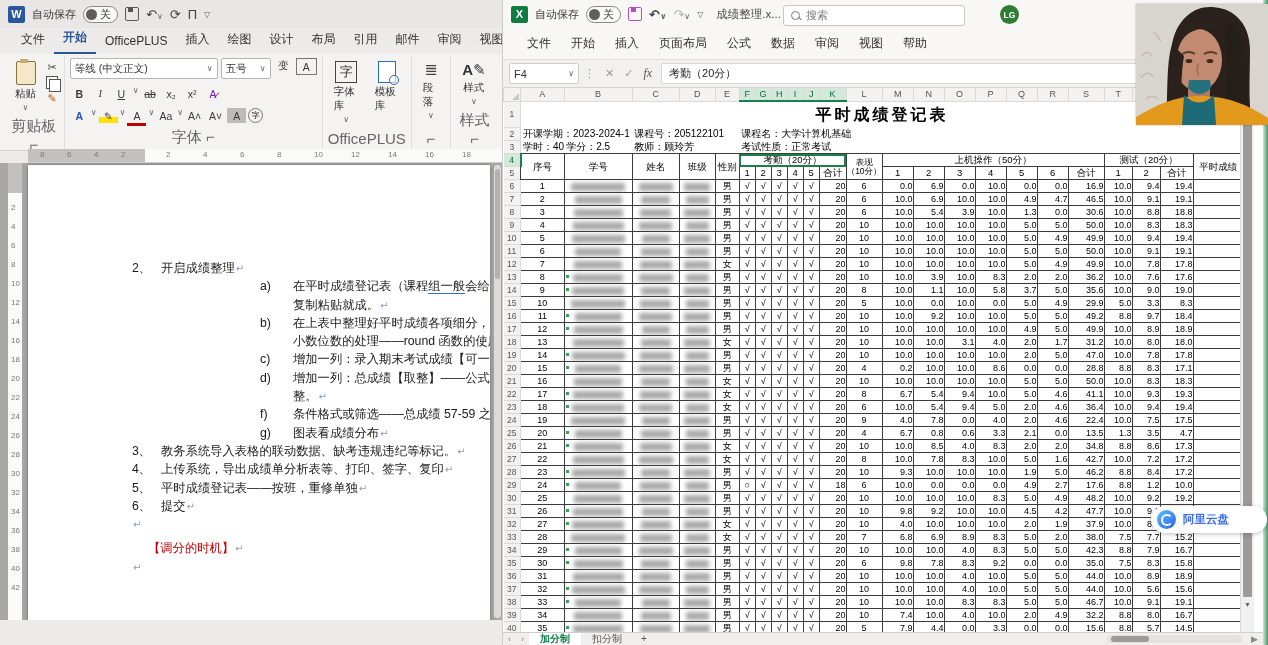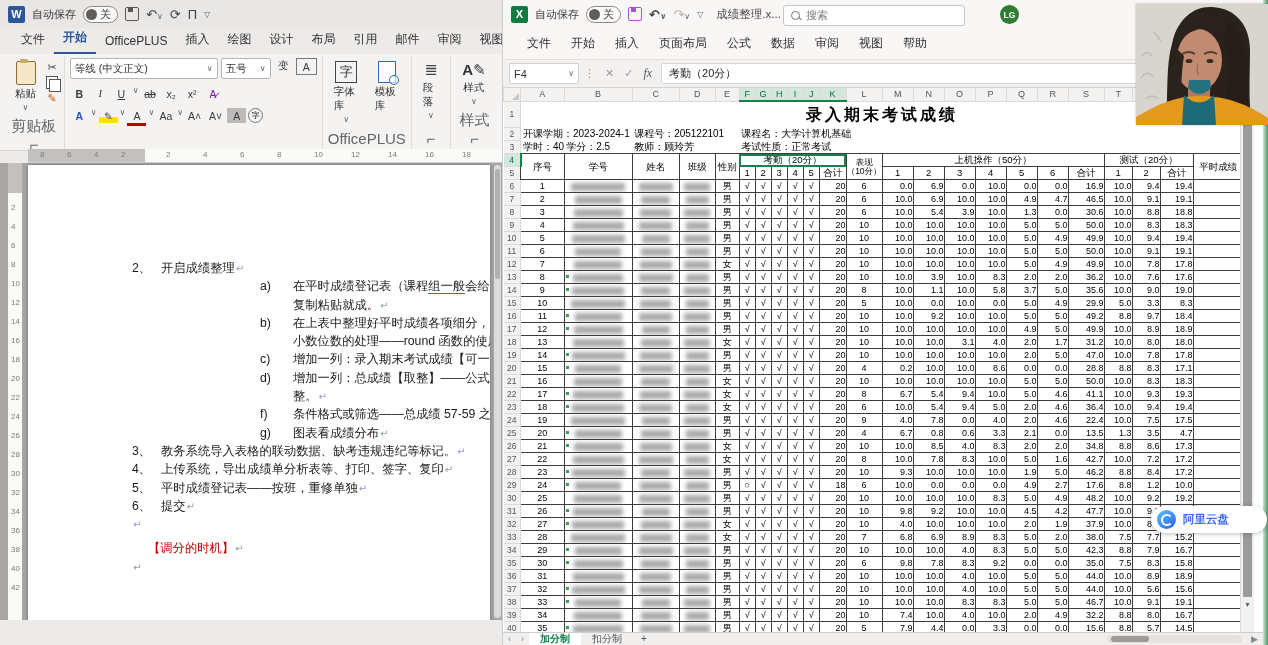--- a/index.html
+++ b/index.html
@@ -211,20 +211,21 @@
             <span class="fmt reda">A</span>
               <span class="chev">∨</span>
             <span class="fmt">Aa</span>
               <span class="chev">∨</span>
             <span class="fmt">A˄</span>
             <span class="fmt">A˅</span>
             <span class="fmt shaded">A</span>
             <span class="ring">字</span>
           </div>
         </div>
+        <div class="grp-label"><span>字体</span> ⌐</div>
       </div>
       <div class="grp">
         <div class="grp-body">
           <div class="bigbtn">
             <span class="zibox">字</span>
             <span>字体库</span>
             <span class="chev">∨</span>
           </div>
           <div class="bigbtn">
             <span class="doc-ico"></span>
@@ -415,21 +416,21 @@
               <th class="">Q</th>
               <th class="">R</th>
               <th class="">S</th>
               <th class="">T</th>
               <th class="">U</th>
               <th class="">V</th>
               <th class="">W</th>
             </tr>
             <tr class="title-row">
               <th class="rowhead">1</th>
-              <td colspan="23">录入期末考试成绩</td>
+              <td colspan="23">平时成绩登记表</td>
             </tr>
             <tr class="info-row">
               <th class="rowhead">2</th>
               <td colspan="2">开课学期：2023-2024-1</td>
               <td colspan="3">课程号：205122101</td>
               <td colspan="18">课程名：大学计算机基础</td>
             </tr>
             <tr class="info-row">
               <th class="rowhead">3</th>
               <td>学时：40</td>

